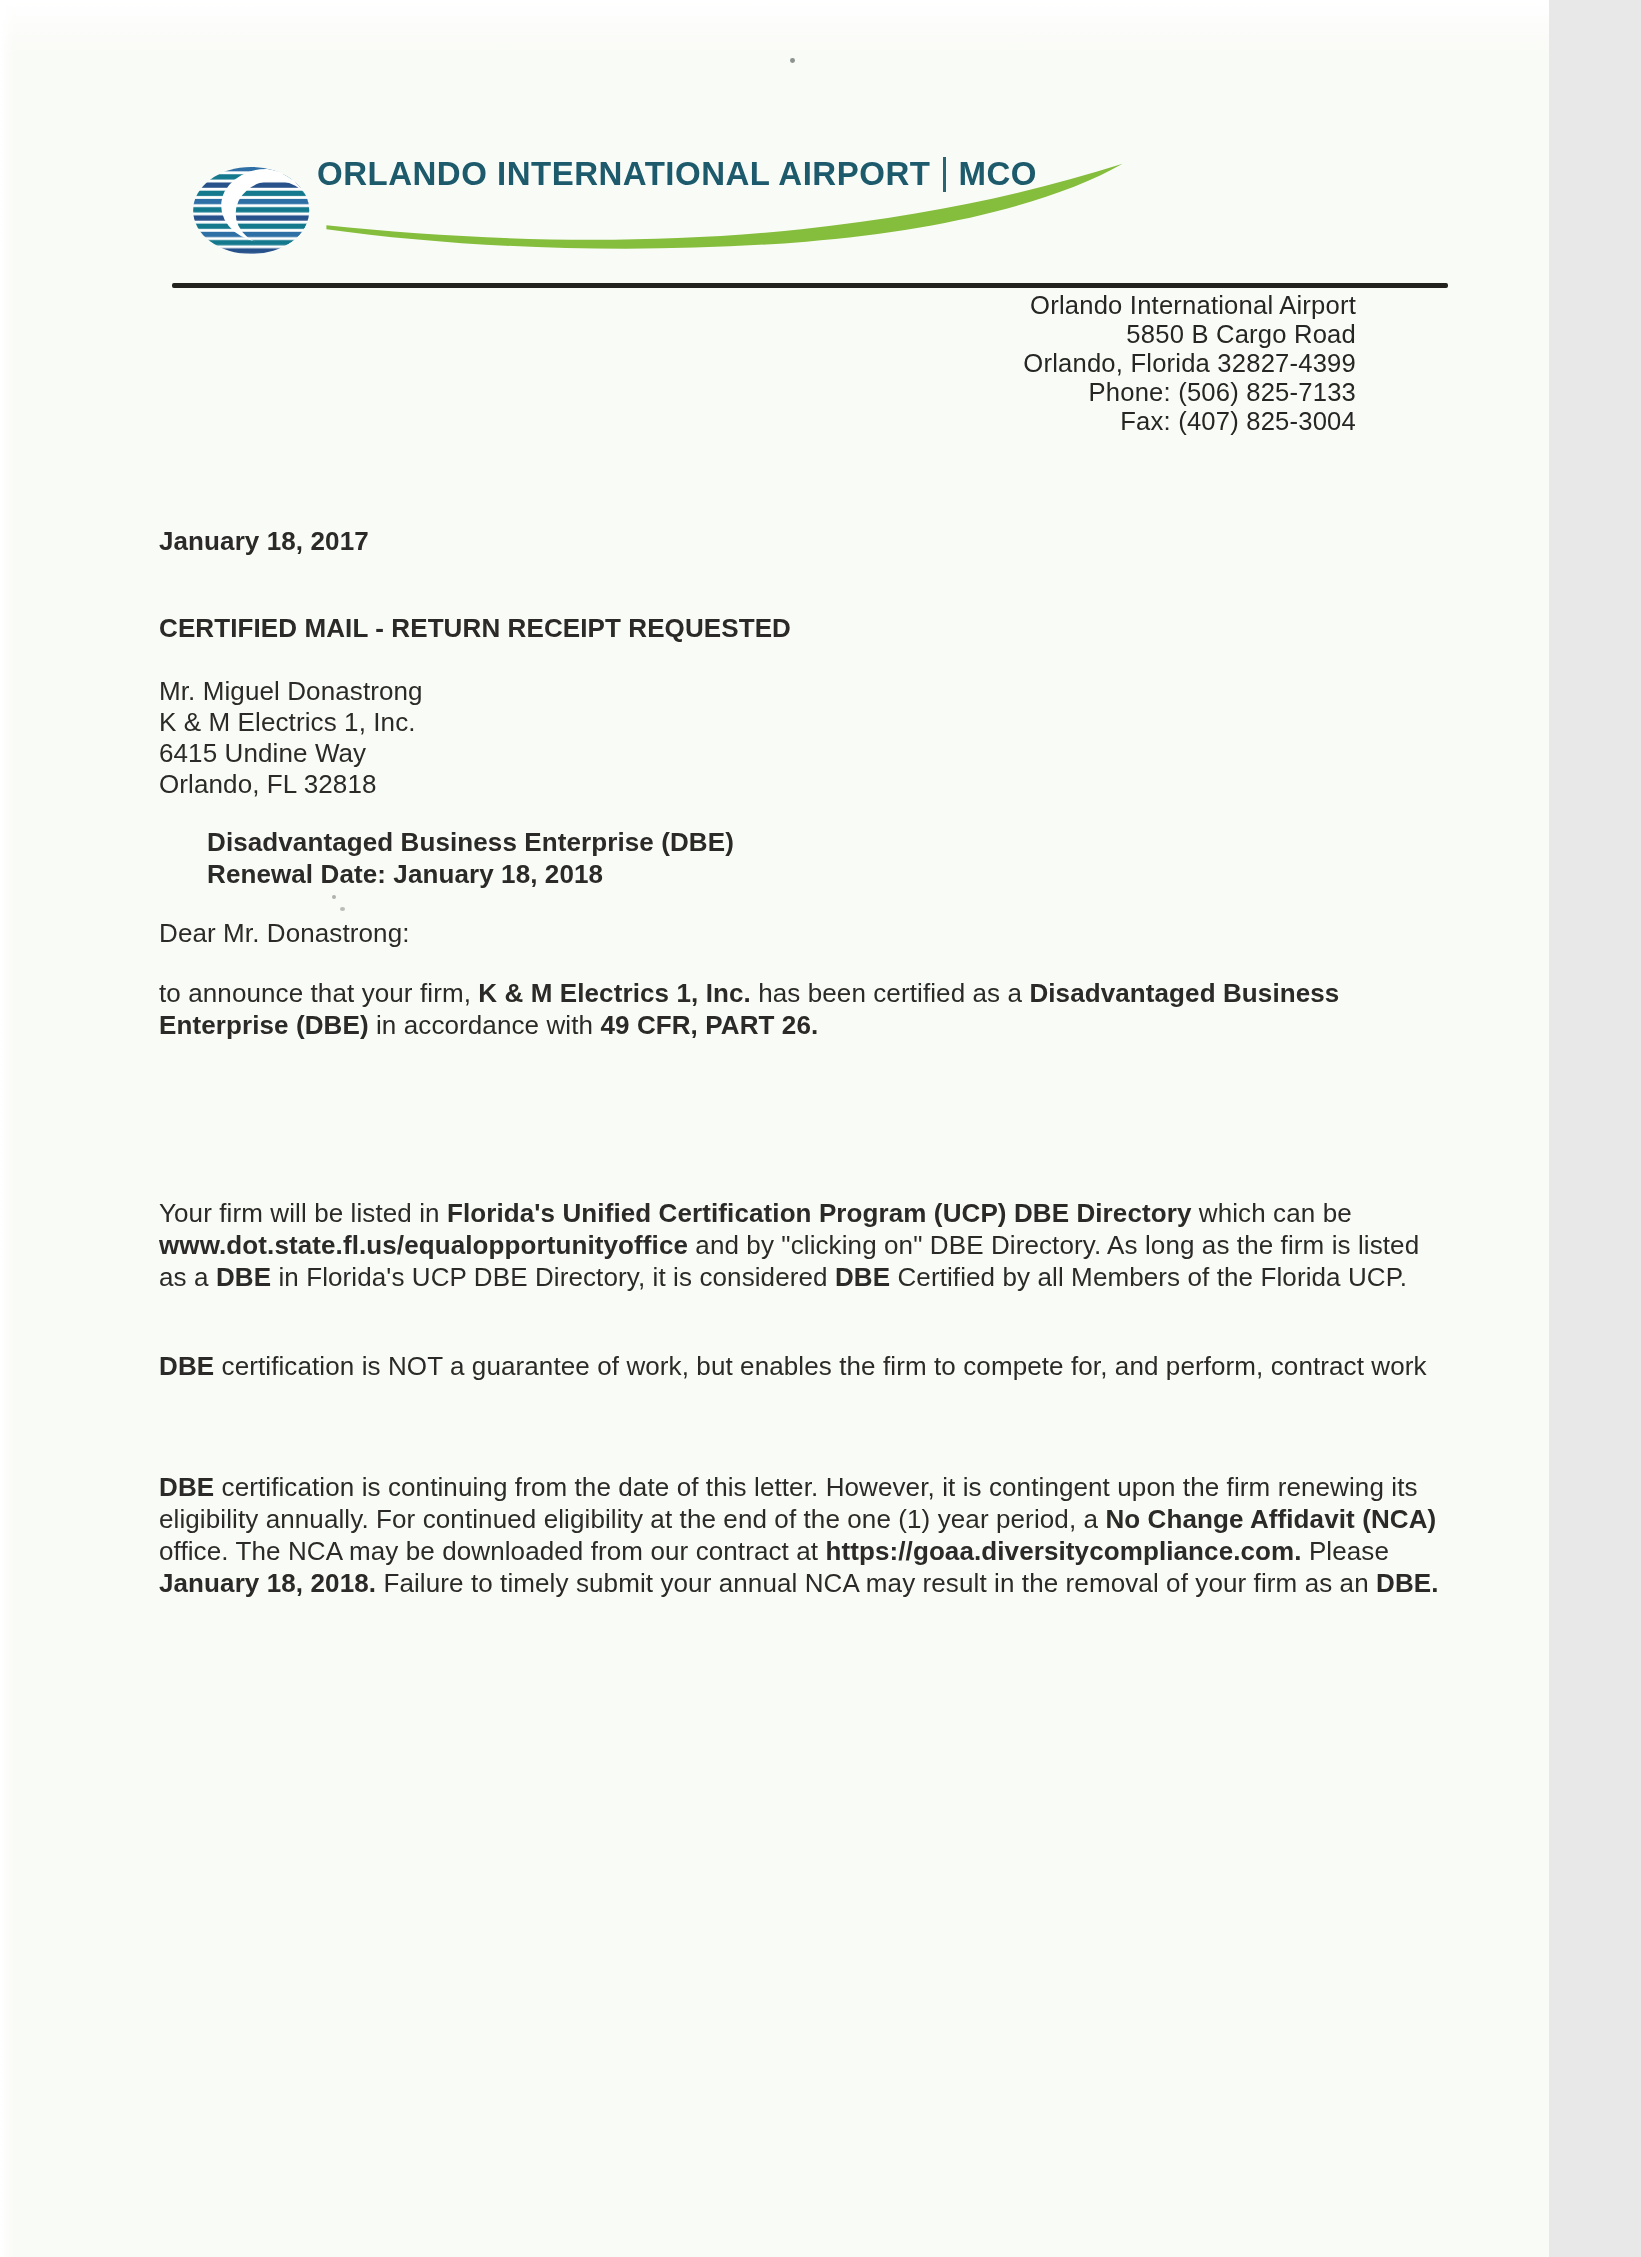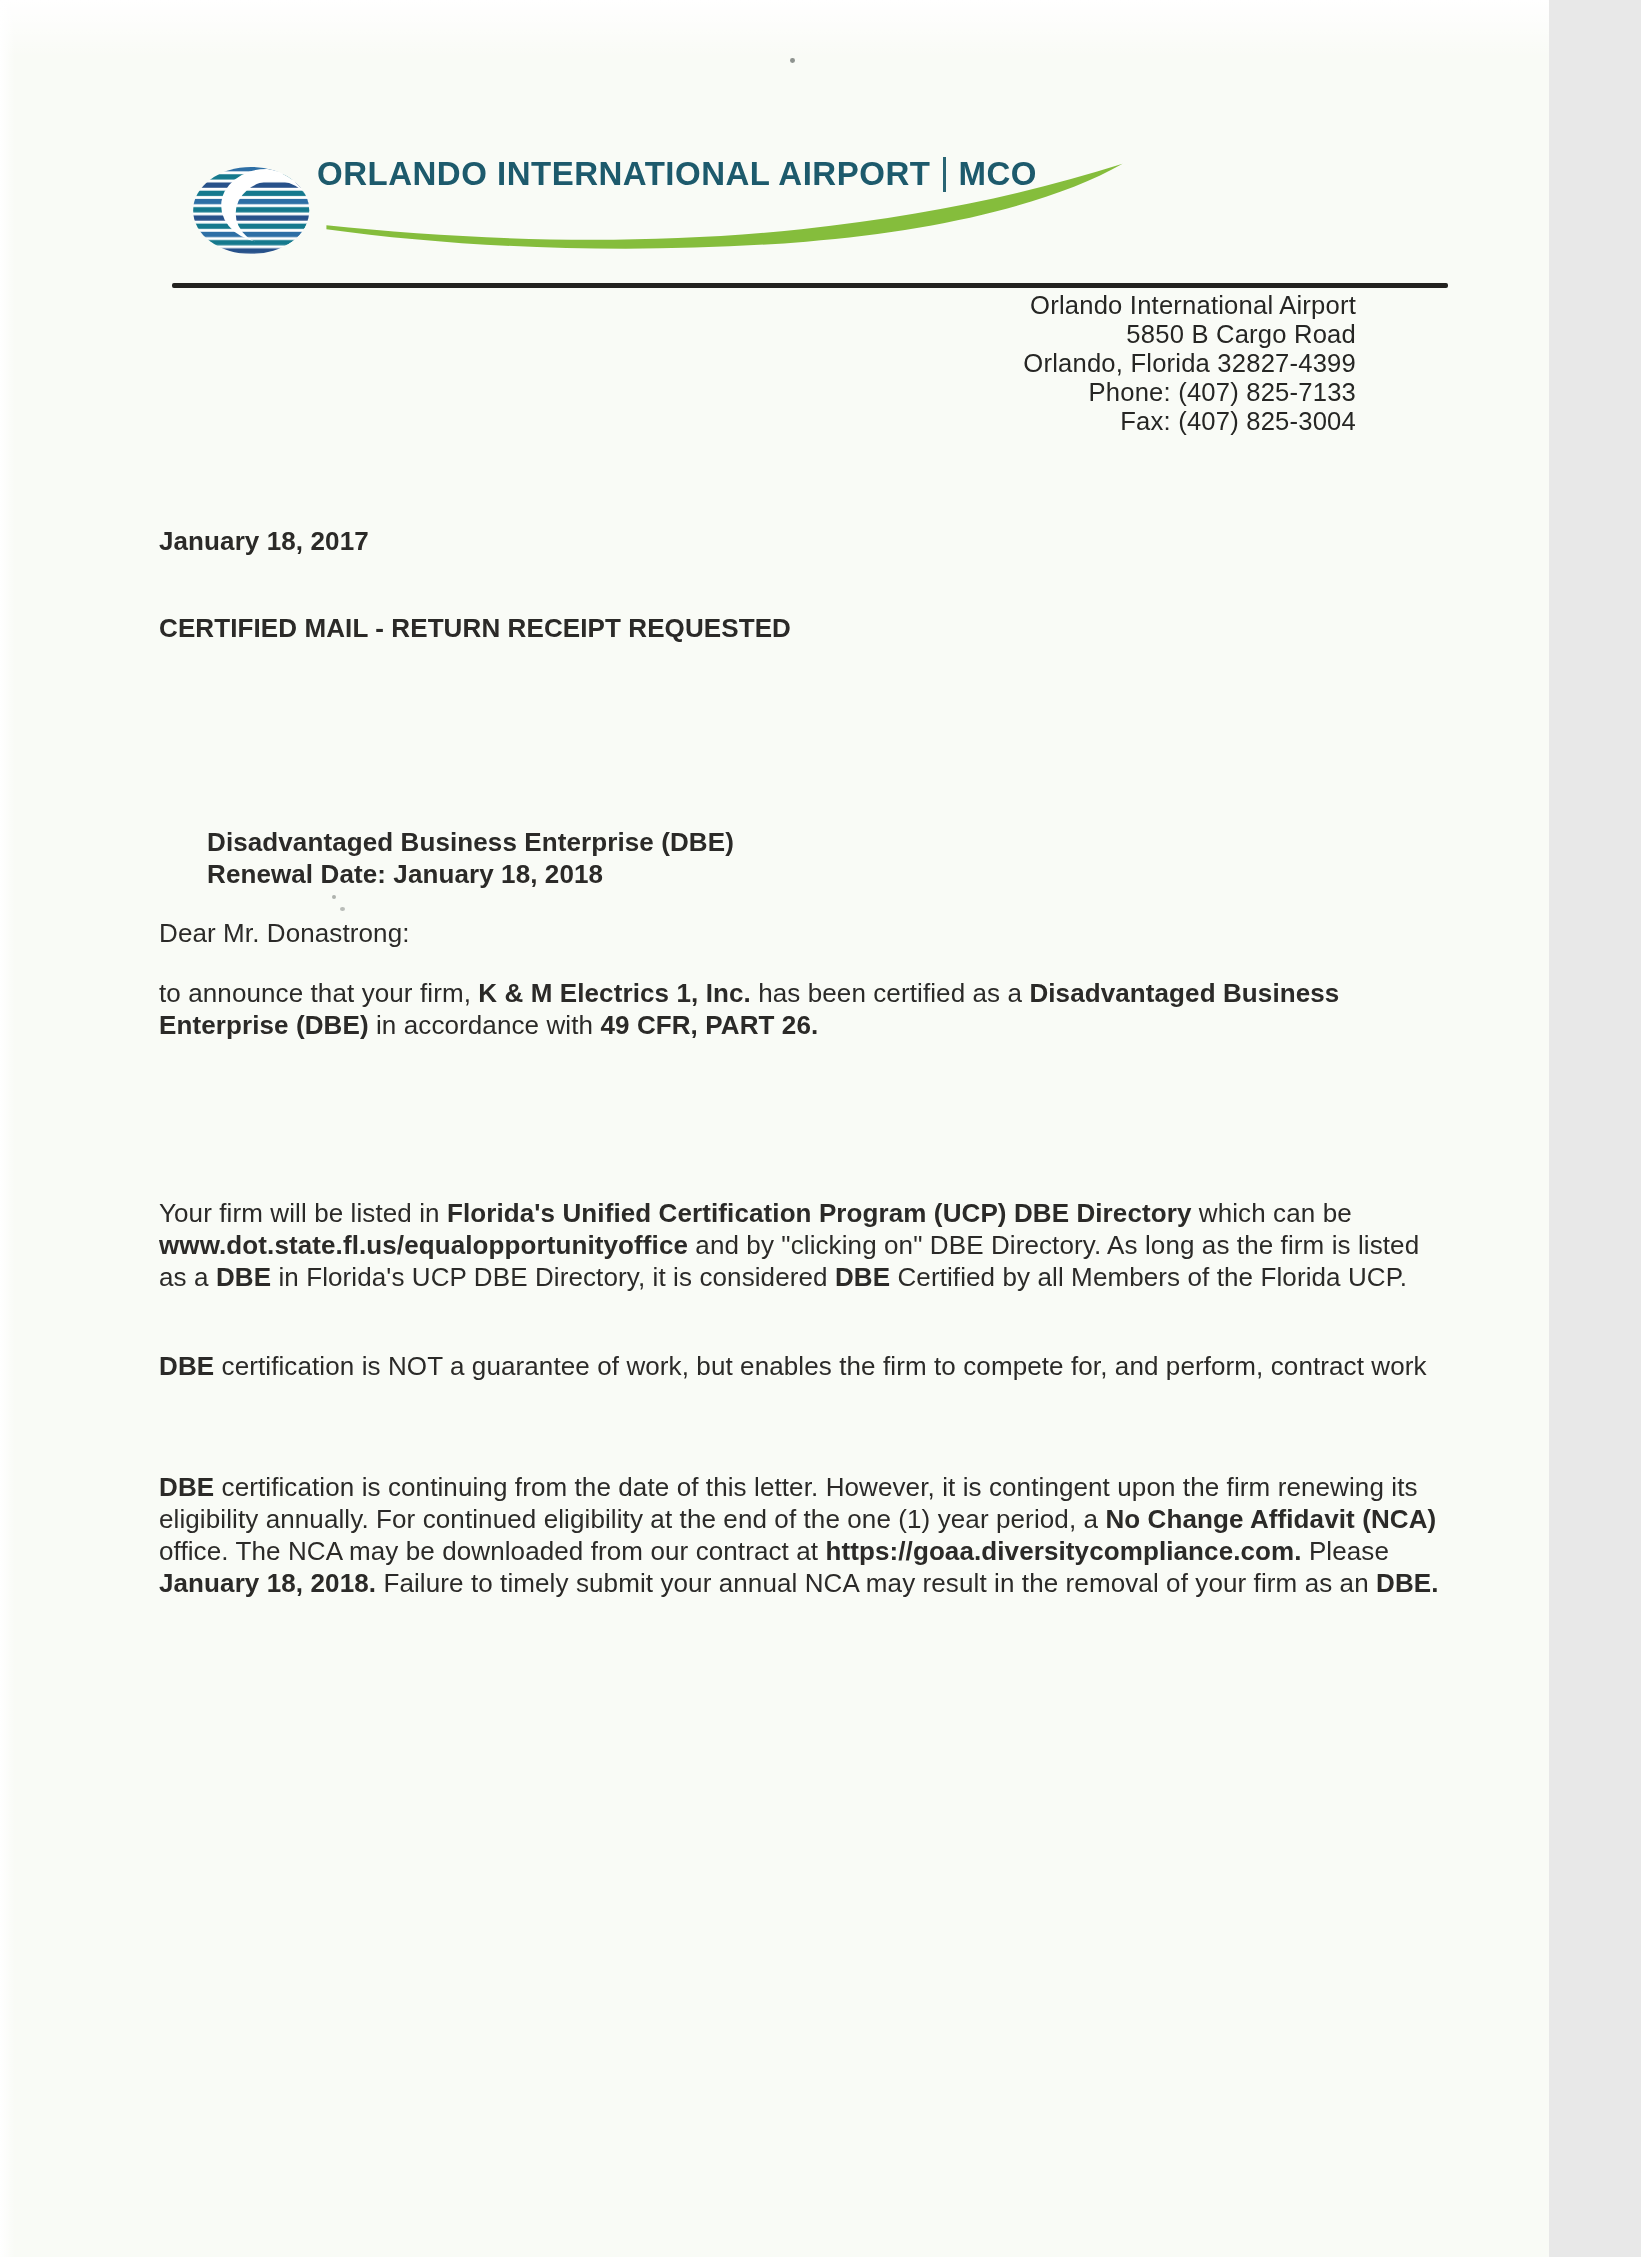--- a/index.html
+++ b/index.html
@@ -103,28 +103,34 @@
       <span>MCO</span>
     </div>
   </div>
 
   <div class="rule"></div>
 
   <div class="addr">
       <div>Orlando International Airport</div>
       <div>5850 B Cargo Road</div>
       <div>Orlando, Florida 32827-4399</div>
-      <div>Phone: (407) 825-7133</div>
+      <div>Phone: (506) 825-7133</div>
       <div>Fax: (407) 825-3004</div>
     </div>
 
   <div class="block bold" style="top:525px;">January 18, 2017</div>
 
   <div class="block bold" style="top:612px;">CERTIFIED MAIL - RETURN RECEIPT REQUESTED</div>
 
+  <div class="block recipient" style="top:676px;">
+      <div>Mr. Miguel Donastrong</div>
+      <div>K &amp; M Electrics 1, Inc.</div>
+      <div>6415 Undine Way</div>
+      <div>Orlando, FL 32818</div>
+    </div>
 
   <div class="block subject bold" style="top:826px;">
       <div>Disadvantaged Business Enterprise (DBE)</div>
       <div>Renewal Date: January 18, 2018</div>
     </div>
 
   <div class="block" style="top:917px;">Dear Mr. Donastrong:</div>
 
   <div class="block" style="top:977px;">
       <div><span></span></div>

